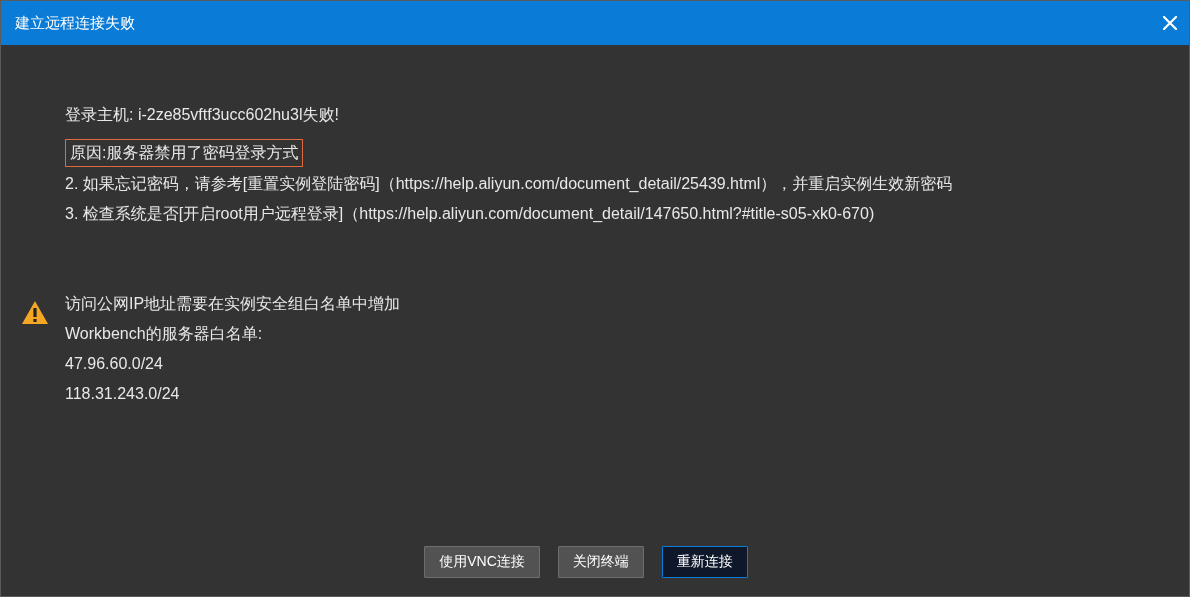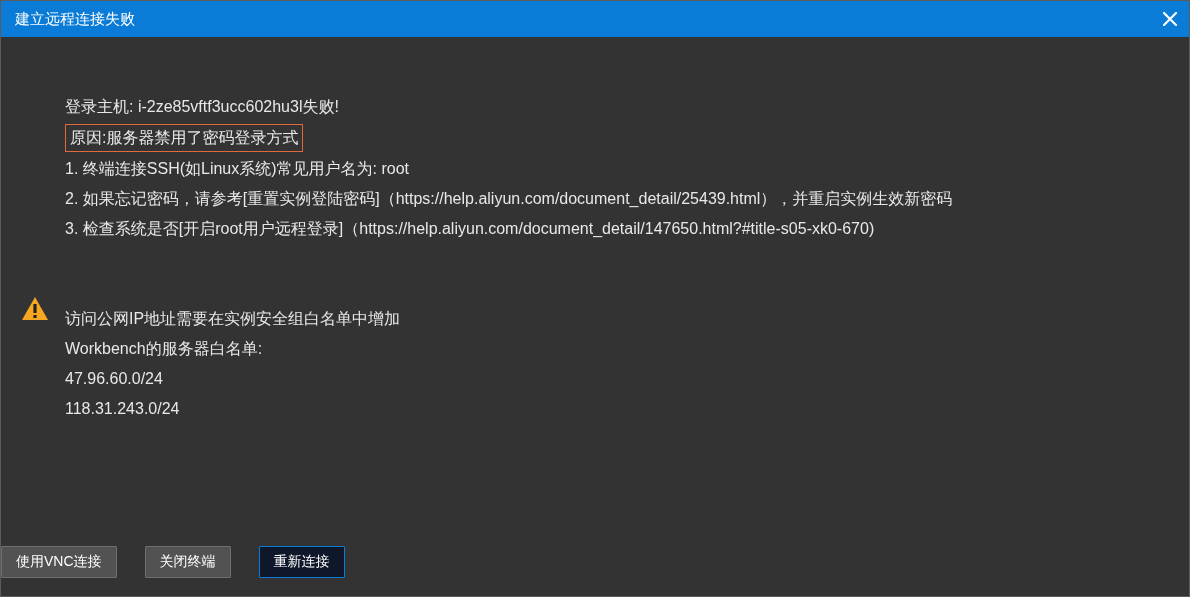--- a/index.html
+++ b/index.html
@@ -1,28 +1,28 @@
 <!DOCTYPE html>
 <html><head>
 <meta charset="utf-8">
 <style>
   html,body{margin:0;padding:0;width:1190px;height:597px;background:#333333;font-family:"Microsoft YaHei","PingFang SC","Helvetica Neue",Arial,sans-serif;overflow:hidden;}
   .dialog{width:1190px;height:597px;box-sizing:border-box;border:1px solid #5b5b5b;display:flex;flex-direction:column;}
-  .titlebar{height:36px;background:#0a7bd6;display:flex;align-items:center;justify-content:space-between;padding:0 12px 0 14px;}
+  .titlebar{height:44px;background:#0a7bd6;display:flex;align-items:center;justify-content:space-between;padding:0 12px 0 14px;}
   .titlebar .title{color:#ffffff;font-size:15px;line-height:30px;}
   .titlebar .close{color:#ffffff;font-size:20px;line-height:20px;cursor:pointer;font-weight:bold;}
   .close svg{display:block;}
   .body{flex:1;display:flex;flex-direction:row;padding:55px 40px 20px 4px;box-sizing:border-box;}
   .icon-col{width:60px;display:flex;align-items:center;justify-content:center;flex:0 0 60px;}
   .warn-icon{width:28px;height:28px;}
   .text-col{flex:1;color:#e8e8e8;font-size:16px;line-height:30px;}
   .text-col p{margin:0;}
-  .highlight{display:inline-block;border:1px solid #e06a3f;color:#e8e8e8;padding:0 4px;line-height:26px;margin-top:2px;margin-bottom:2px;}
+  .highlight{display:inline-block;border:1px solid #e06a3f;color:#e8e8e8;padding:0 4px;line-height:26px;margin-top:9px;margin-bottom:2px;}
   .spacer{height:30px;}
-  .footer{display:flex;justify-content:flex-start;gap:28px;padding:0 18px 18px 0;}
+  .footer{display:flex;justify-content:center;gap:18px;padding:0 18px 18px 0;}
   .btn{height:30px;padding:0 14px;font-size:14px;color:#ffffff;border:1px solid #6e6e6e;background:#525252;display:inline-flex;align-items:center;justify-content:center;cursor:pointer;border-radius:1px;}
   .btn.primary{background:#0f172a;border-color:#0a7bd6;}
 </style>
 </head>
 <body>
 
 <div class="dialog">
 
   <div class="titlebar">
     <span class="title">建立远程连接失败</span>
@@ -39,21 +39,20 @@
         <svg width="28" height="28" viewBox="0 0 28 28">
           <path d="M14 2 L27 25 L1 25 Z" fill="#f5a623"></path>
           <rect x="12.4" y="9" width="3.2" height="9" fill="#222222"></rect>
           <rect x="12.4" y="20" width="3.2" height="3" fill="#222222"></rect>
         </svg>
       </span>
     </div>
     <div class="text-col">
       <p>登录主机: i-2ze85vftf3ucc602hu3l失败!</p>
       <p><span class="highlight">原因:服务器禁用了密码登录方式</span></p>
-      <p>1. 终端连接SSH(如Linux系统)常见用户名为: root</p>
       <p>2. 如果忘记密码，请参考[重置实例登陆密码]（https://help.aliyun.com/document_detail/25439.html），并重启实例生效新密码</p>
       <p>3. 检查系统是否[开启root用户远程登录]（https://help.aliyun.com/document_detail/147650.html?#title-s05-xk0-670)</p>
       <div class="spacer"></div>
       <div class="spacer"></div>
       <p>访问公网IP地址需要在实例安全组白名单中增加</p>
       <p>Workbench的服务器白名单:</p>
       <p>47.96.60.0/24</p>
       <p>118.31.243.0/24</p>
     </div>
   </div>

